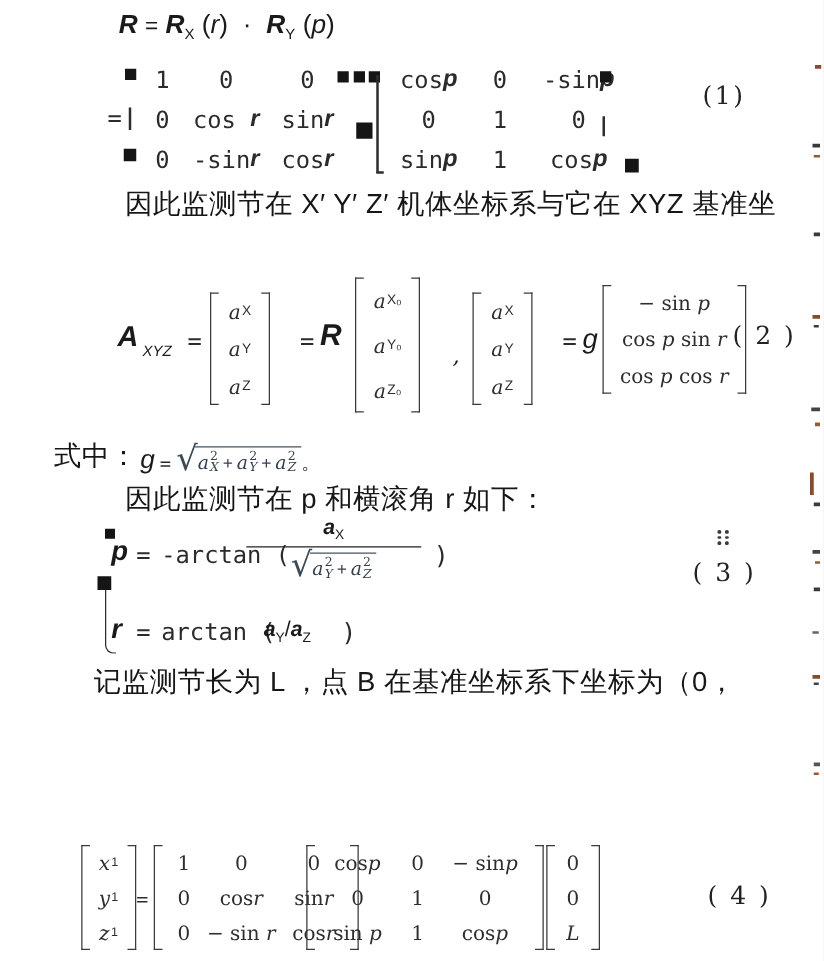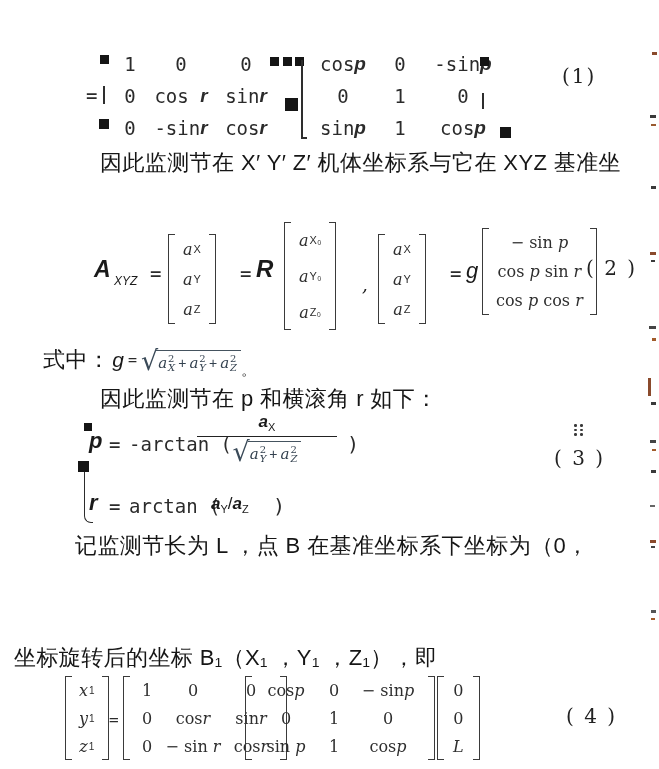--- a/index.html
+++ b/index.html
@@ -55,20 +55,29 @@
   .dotgrid{position:absolute;display:grid;grid-template-columns:3px 3px;gap:2px 3px}
   .dot{width:2.5px;height:2.5px;background:#3a3a3a;border-radius:50%}
   .brc{position:absolute;width:8px;border-left:1.7px solid #2c2c2c;border-bottom:1.5px solid #2c2c2c;border-bottom-left-radius:7px}
   .sans-it{font-style:italic;font-family:"Liberation Sans",sans-serif}
 </style>
 </head>
 <body>
 
 <div class="page">
 
+  <div class="abs" style="left:95px;top:8px;font-size:21px;white-space:nowrap">
+    <span class="bi">R</span>
+    <span style="font-size:18px">=</span>
+    <span class="bi">R</span><sub>X</sub>
+    <span>(</span><span class="it">r</span><span>)</span>
+    <span style="padding:0 6px">·</span>
+    <span class="bi">R</span><sub>Y</sub>
+    <span>(</span><span class="it">p</span><span>)</span>
+  </div>
 
   <div class="abs" style="left:86px;top:48px;width:440px;height:96px">
     <span class="abs ocr" style="left:0;top:36px">=</span>
 
     <div class="abs g3 rows32 ocr" style="left:26px;top:0;grid-template-columns:36px 66px 64px">
       <span class="cell"><span class="u">1</span><span class="v"></span></span>
       <span class="cell"><span class="u">0</span><span class="v"></span></span>
       <span class="cell"><span class="u">0</span><span class="v"></span></span>
       <span class="cell"><span class="u">0</span><span class="v"></span></span>
       <span class="cell"><span class="u">cos </span><span class="v">r</span></span>
@@ -148,21 +157,21 @@
       <div class="g1 rows29" style="padding:0 7px">
         <span class="cell"><span class="u">− sin </span><span class="v">p</span><span class="u"></span><span class="v"></span></span>
         <span class="cell"><span class="u">cos </span><span class="v">p</span><span class="u"> sin </span><span class="v">r</span></span>
         <span class="cell"><span class="u">cos </span><span class="v">p</span><span class="u"> cos </span><span class="v">r</span></span>
       </div>
       <span class="rb"></span>
     </div>
   </div>
   <span class="abs lab" style="left:586px;top:256px">( 2 )</span>
 
-  <div class="abs" style="left:43px;top:340px;display:flex;align-items:center;height:40px">
+  <div class="abs" style="left:43px;top:340px;display:flex;align-items:flex-end;height:40px">
     <span class="zh">式中：</span>
     <span class="sans-it" style="font-size:21px;margin:0 4px 0 2px">g</span>
     <span class="ocr" style="font-size:15px;margin-right:4px">=</span>
     <span class="rad">
       <span class="rsym">√</span>
       <span class="ovl">
         <span class="trm">
             <span class="tv">a</span>
             <span class="ss">
               <span class="sp">2</span>
@@ -236,21 +245,20 @@
     <span class="dot"></span>
       <span class="dot"></span>
       <span class="dot"></span>
       <span class="dot"></span>
       <span class="dot"></span>
       <span class="dot"></span>
   </div>
   <span class="abs lab" style="left:554px;top:446px">( 3 )</span>
 
   <div class="abs zh" style="left:75px;top:531px">记监测节长为 L ，点 B 在基准坐标系下坐标为（0，</div>
-  <div class="abs zh" style="left:14px;top:643px">坐标旋转后的坐标 B₁（X₁ ，Y₁ ，Z₁），即</div>
 
   <div class="abs" style="left:65px;top:676px;width:520px;height:90px">
     <div class="abs mat thin vc" style="left:0;top:0">
       <span class="lb"></span>
       <div class="g1 rows28" style="padding:0 7px">
         <span class="cell"><span class="base">x</span><sub style="font-size:10px">1</sub></span>
         <span class="cell"><span class="base">y</span><sub style="font-size:10px">1</sub></span>
         <span class="cell"><span class="base">z</span><sub style="font-size:10px">1</sub></span>
       </div>
       <span class="rb"></span>

